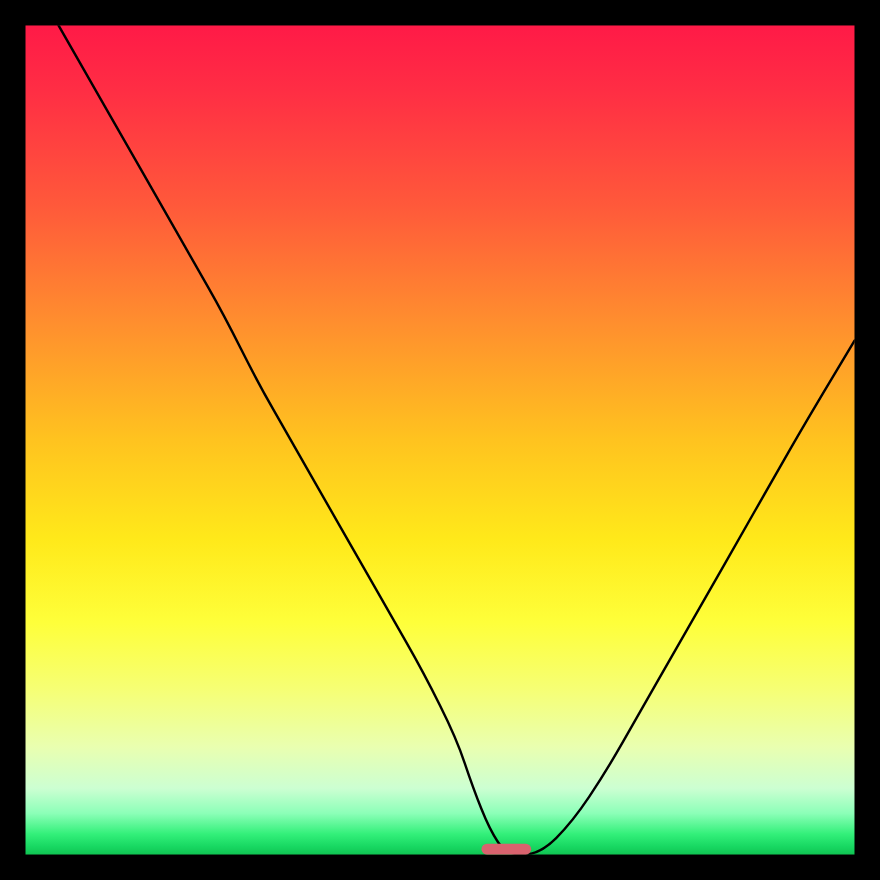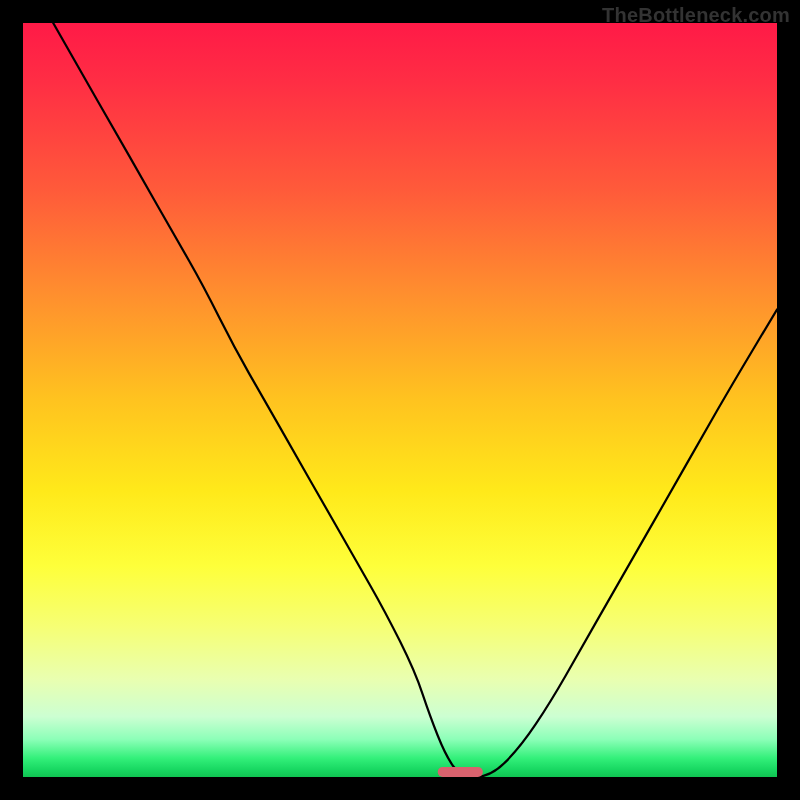--- a/index.html
+++ b/index.html
@@ -77,21 +77,20 @@
   .marker {
     fill: #d9626e;
     stroke: none;
   }
 </style>
 </head>
 <body>
 
 <div class="frame">
 
-  <div class="watermark">TheBottleneck.com</div>
 
   <div class="plot-area">
     <div class="gradient"></div>
     <svg class="svg-layer" viewBox="0 0 754 754" preserveAspectRatio="none">
       <path class="curve" d="M 30.2 0.0 Q 60.3 52.8 75.4 79.2 Q 90.5 105.6 105.6 131.9 Q 120.6 158.3 135.7 184.7 Q 150.8 211.1 165.9 237.5 Q 181.0 263.9 196.0 294.1 Q 211.1 324.2 226.2 350.6 Q 241.3 377.0 256.4 403.4 Q 271.4 429.8 286.5 456.2 Q 301.6 482.6 316.7 509.0 Q 331.8 535.3 346.8 561.7 Q 361.9 588.1 377.0 618.3 Q 392.1 648.4 399.6 671.1 Q 407.2 693.7 414.7 712.5 Q 422.2 731.4 429.8 742.7 Q 437.3 754.0 452.4 754.0 Q 467.5 754.0 482.6 738.9 Q 497.6 723.8 512.7 701.2 Q 527.8 678.6 542.9 652.2 Q 558.0 625.8 573.0 599.4 Q 588.1 573.0 603.2 546.6 Q 618.3 520.3 633.4 493.9 Q 648.4 467.5 663.5 441.1 Q 678.6 414.7 693.7 388.3 Q 708.8 361.9 731.4 324.2 L 754.0 286.5"></path>
       <rect class="marker" x="414.7" y="744.0" width="45.2" height="10.0" rx="5.0" ry="5.0"></rect>
     </svg>
   </div>
 
 </div>

